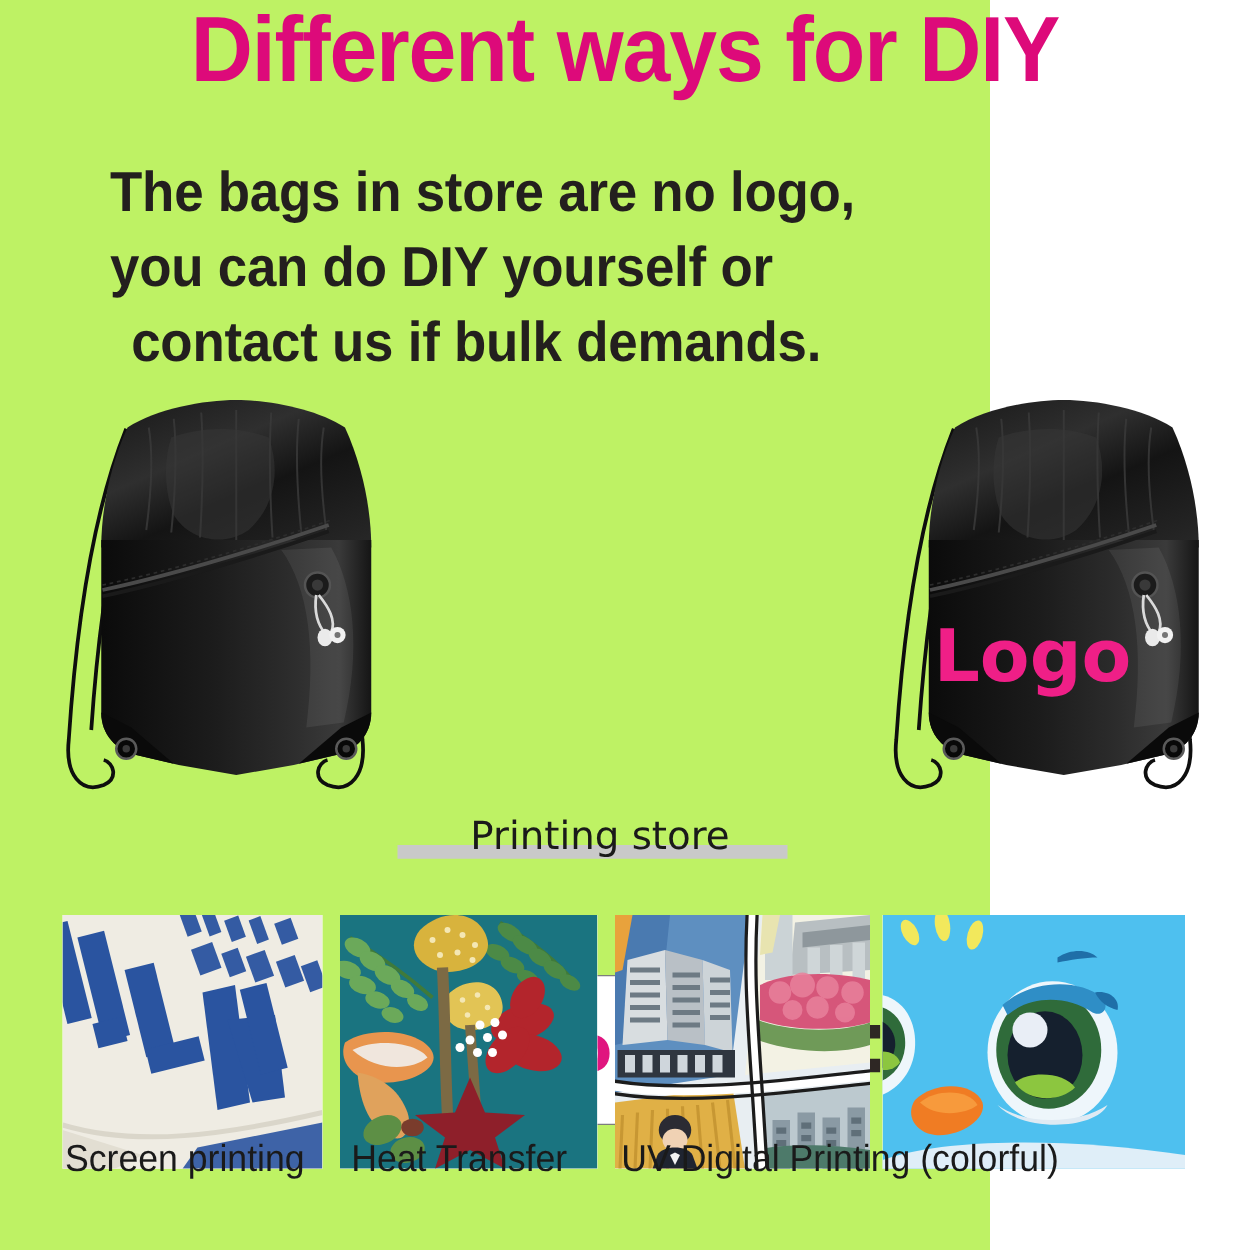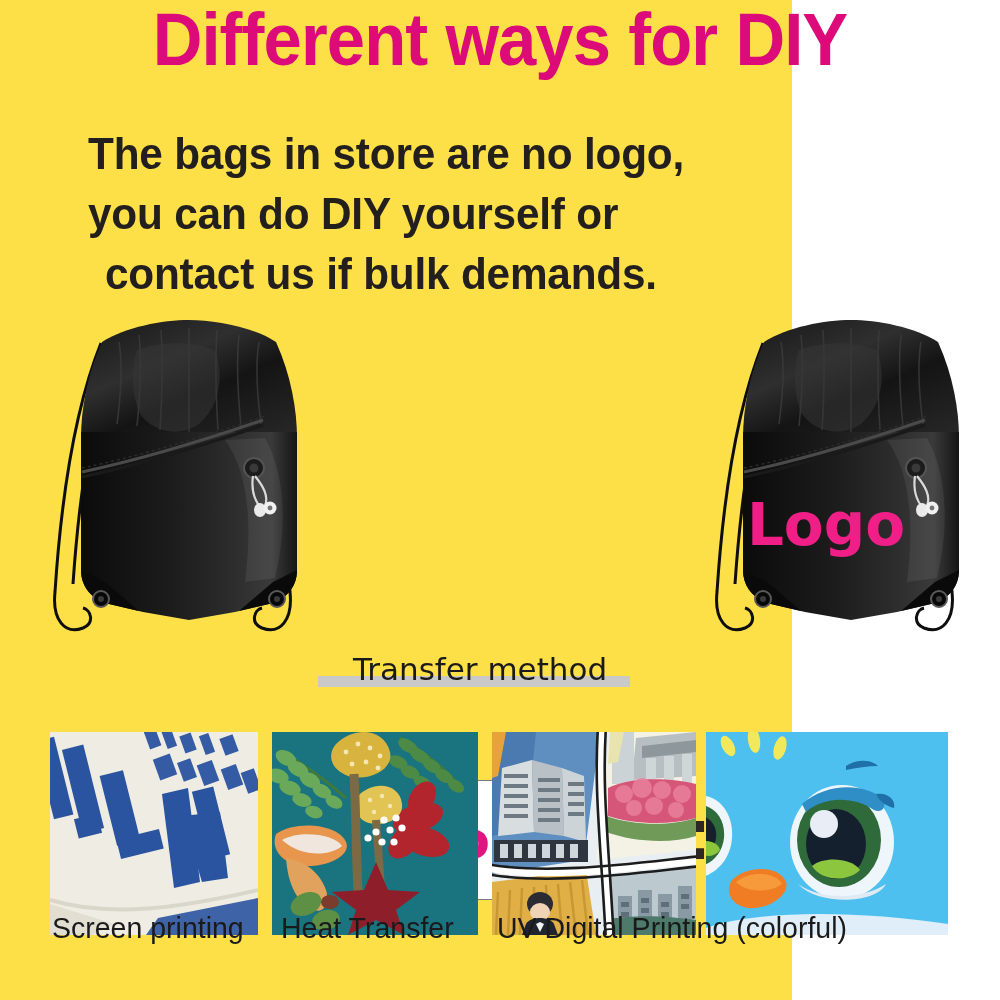--- a/index.html
+++ b/index.html
@@ -10,21 +10,21 @@
   body {
     width: 1000px;
     height: 1000px;
     font-family: "Liberation Sans", sans-serif;
     overflow: hidden;
   }
   #page {
     position: relative;
     width: 792px;
     height: 1000px;
-    background: #fde047;
+    background: #bef264;
   }
 
   
   .headline {
     position: absolute;
     top: -2px;
     left: 0;
     width: 1000px;
     text-align: center;
     color: #dd0a7a;
@@ -325,21 +325,21 @@
         <circle cx="238" cy="279" r="8" fill="#080808" stroke="#5a5a5a" stroke-width="2"></circle>
         <circle cx="238" cy="279" r="3" fill="#3a3a3a"></circle>
         <path d="M186,120 C208,150 214,200 206,262 L236,258 C250,200 244,150 226,118 Z" fill="#ffffff" opacity="0.07"></path>
 
         <text x="125" y="225" text-anchor="middle" font-family="DejaVu Sans, sans-serif" font-weight="bold" font-size="58" fill="#ef1f87">Logo</text>
       </svg>
     </div>
   </div>
 
   <div class="method-band"></div>
-  <div class="method-label">Transfer method</div>
+  <div class="method-label">Printing store</div>
 
   <div class="thumbs">
 
     <div class="thumb t1">
       <svg viewBox="0 0 208 203" preserveAspectRatio="none" xmlns="http://www.w3.org/2000/svg">
         <rect width="208" height="203" fill="#e8e5da"></rect>
         <rect x="0" y="0" width="208" height="203" fill="#efece3"></rect>
         <g fill="#2a54a0">
           <rect x="-6" y="6" width="20" height="80" transform="rotate(-14 4 46)"></rect>
           <rect x="22" y="14" width="22" height="86" transform="rotate(-14 33 57)"></rect>

